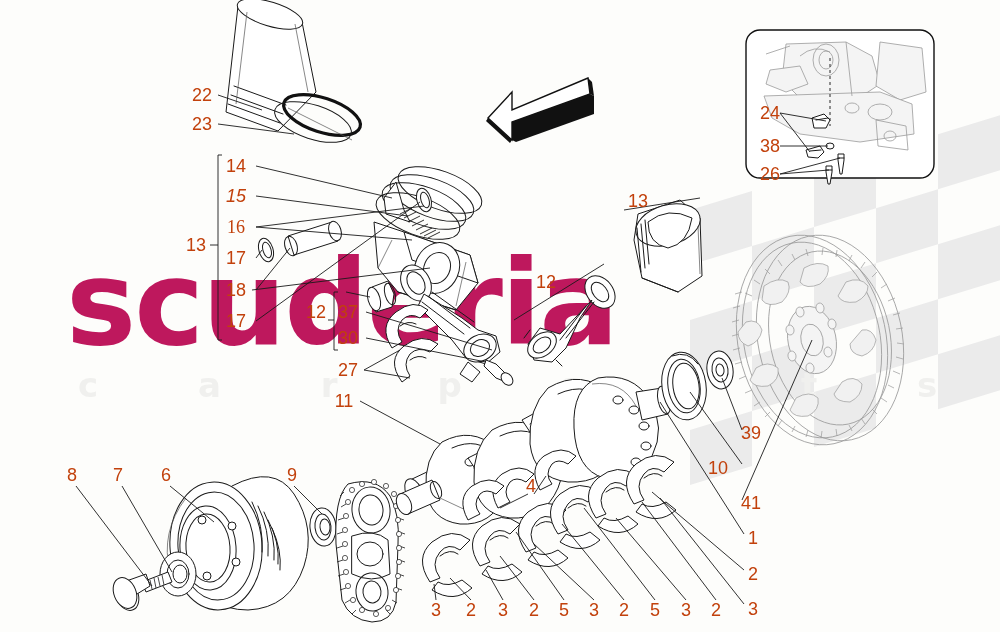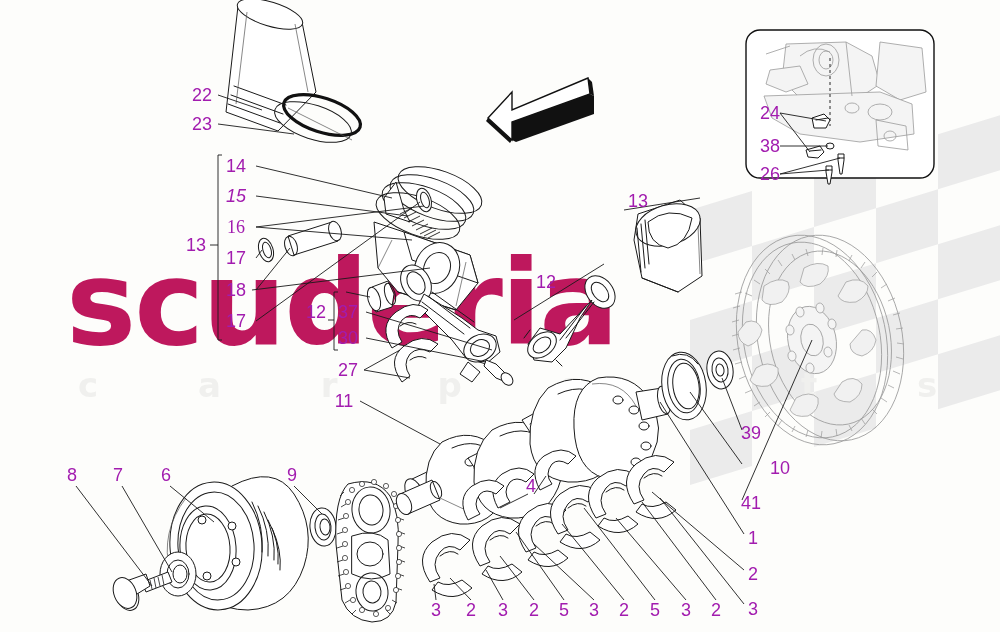--- a/index.html
+++ b/index.html
@@ -35,21 +35,21 @@
     font-weight:bold;
     letter-spacing:44px;
     color:#f0f0ee;
     line-height:1;
     font-family:"DejaVu Sans", sans-serif;
     user-select:none;
   }
   .lbl{
     position:absolute;
     font-size:18px;
-    color:#a21caf;
+    color:#c2410c;
     font-family:"Liberation Sans", sans-serif;
     white-space:nowrap;
     transform:translate(-50%,-50%);
     user-select:none;
   }
 </style>
 </head>
 <body>
 
 <div id="stage">
@@ -523,21 +523,21 @@
       <div class="lbl" style="left: 546px; top: 282px;">12</div>
       <div class="lbl" style="left: 316px; top: 312px;">12</div>
       <div class="lbl" style="left: 348px; top: 312px;">37</div>
       <div class="lbl" style="left: 348px; top: 338px;">30</div>
       <div class="lbl" style="left: 348px; top: 370px;">27</div>
       <div class="lbl" style="left: 344px; top: 401px;">11</div>
       <div class="lbl" style="left: 770px; top: 113px;">24</div>
       <div class="lbl" style="left: 770px; top: 146px;">38</div>
       <div class="lbl" style="left: 770px; top: 174px;">26</div>
       <div class="lbl" style="left: 751px; top: 433px;">39</div>
-      <div class="lbl" style="left: 780px; top: 468px;">10</div>
+      <div class="lbl" style="left: 718px; top: 468px;">10</div>
       <div class="lbl" style="left: 751px; top: 503px;">41</div>
       <div class="lbl" style="left: 753px; top: 538px;">1</div>
       <div class="lbl" style="left: 753px; top: 574px;">2</div>
       <div class="lbl" style="left: 753px; top: 609px;">3</div>
       <div class="lbl" style="left: 72px; top: 475px;">8</div>
       <div class="lbl" style="left: 118px; top: 475px;">7</div>
       <div class="lbl" style="left: 166px; top: 475px;">6</div>
       <div class="lbl" style="left: 292px; top: 475px;">9</div>
       <div class="lbl" style="left: 531px; top: 486px;">4</div>
       <div class="lbl" style="left: 436px; top: 610px;">3</div>

